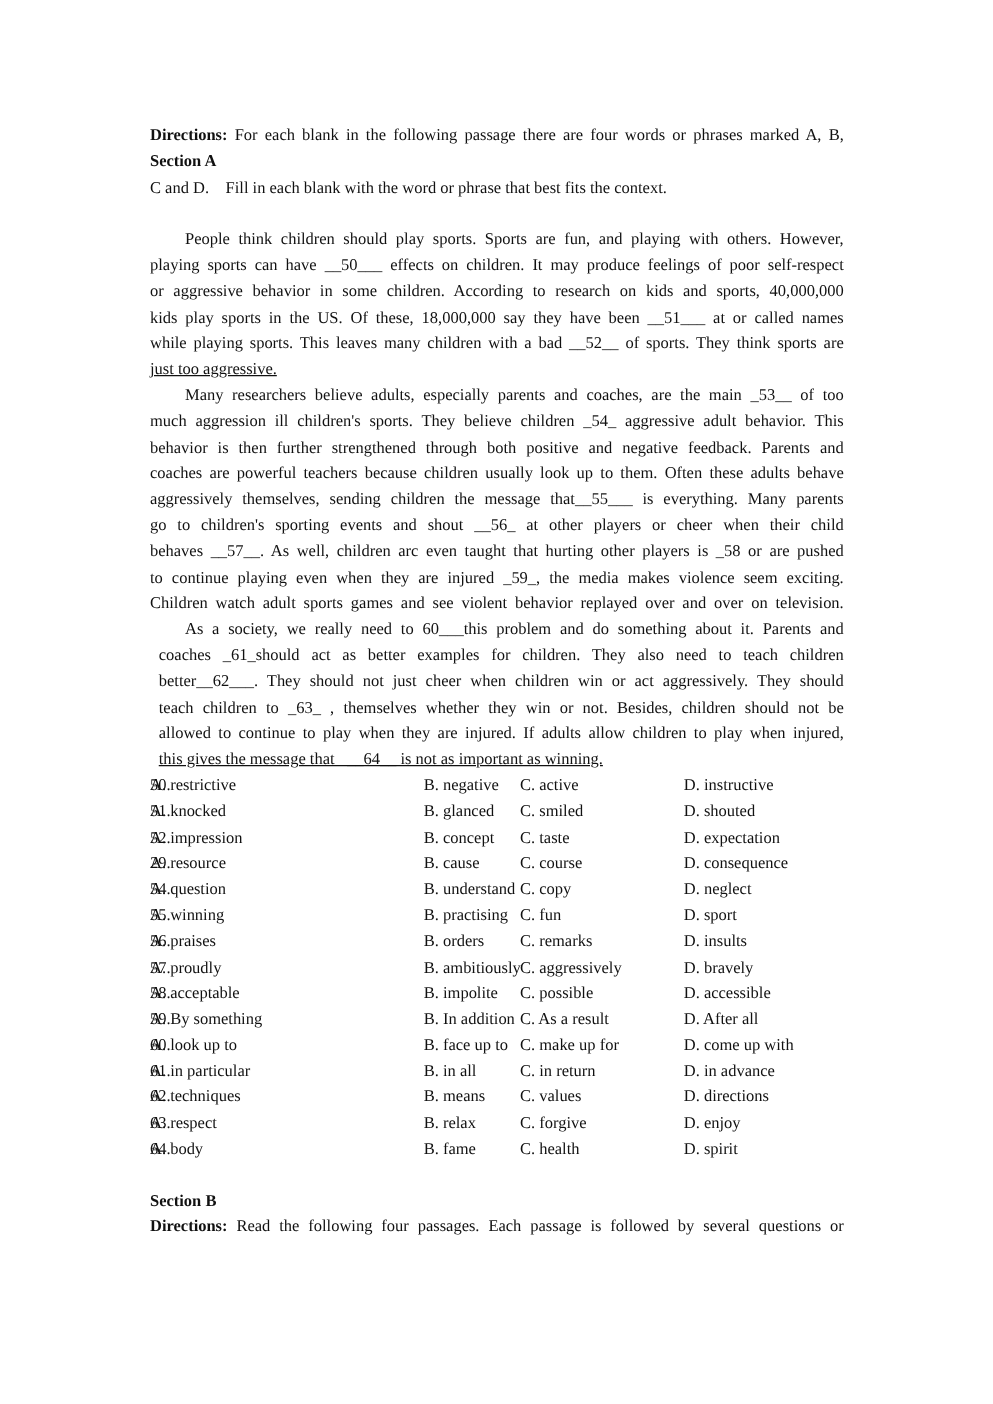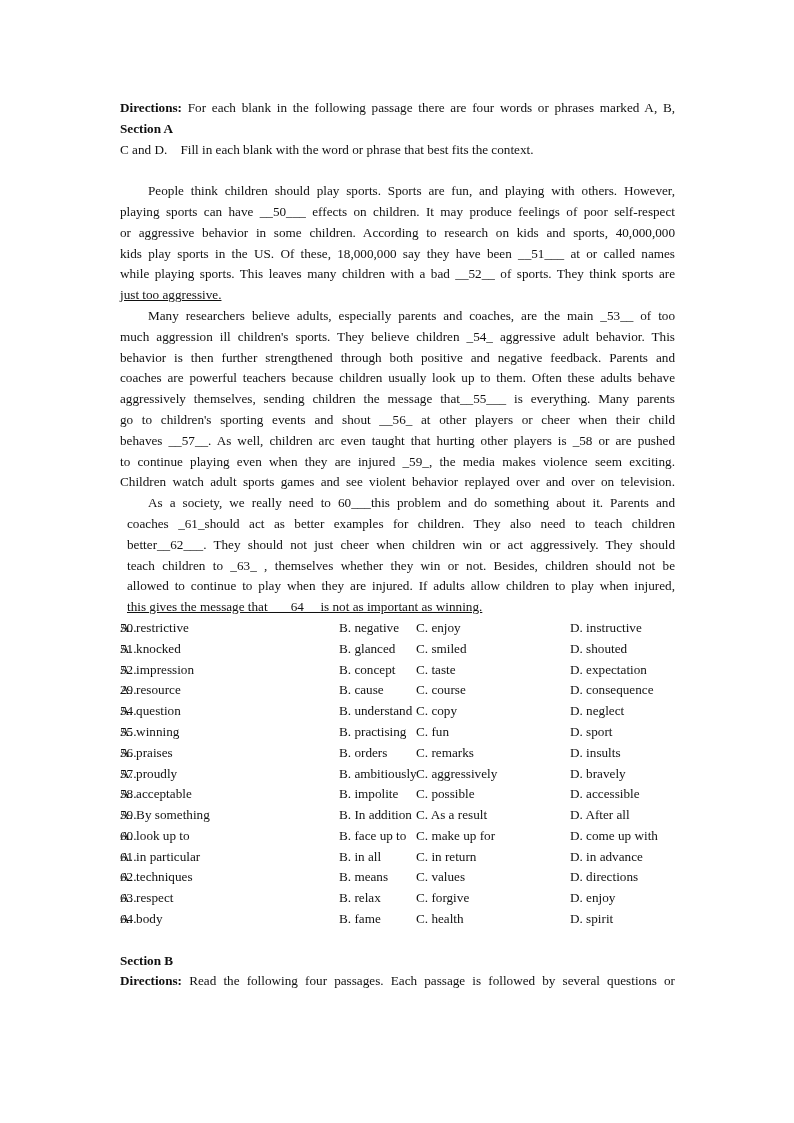--- a/index.html
+++ b/index.html
@@ -11,21 +11,21 @@
   .just { text-align:justify; text-align-last:justify; }
   .para { text-align:justify; line-height:20.8px; }
   .para .ln { display:block; height:20.8px; text-align:justify; text-align-last:justify; white-space:nowrap; }
   .para .ln.last { text-align-last:left;text-decoration:underline; }
   .indent { text-indent:28px; }
   .gap { height:20.8px; }
   .p3 { margin-left:7px; }
   .opts { margin-top:0; }
   .opt-row { position:relative; height:20.8px; line-height:20.8px; white-space:nowrap; }
   .opt-row span { position:absolute; top:0; }
-  .cA { left:0; } .cB { left:172px;margin-left:47px; } .cC { left:296px; } .cD { left:450px; }
+  .cA { left:0; } .cB { left:172px;margin-left:47px; } .cC { left:296px; } .cD { left:427px; }
 </style>
 </head>
 <body>
 
 <div class="page">
 
   <div class="line just"><span class="b">Directions:</span> <span>For each blank in the following passage there are four words or phrases marked A, B,</span></div>
   <div class="line b">Section A</div>
   <div class="line" style="white-space:pre;">C and D.    Fill in each blank with the word or phrase that best fits the context.</div>
 
@@ -61,21 +61,21 @@
     <span class="ln last" style="white-space:pre;">this gives the message that   __64__ is not as important as winning.</span>
   </div>
 
   <div class="opts">
     <div class="opt-row">
         <span class="cA">
           <span>50.</span> 
           <span>A. restrictive</span>
         </span>
         <span class="cB">B. negative</span>
-        <span class="cC">C. enjoy</span>
+        <span class="cC">C. active</span>
         <span class="cD">D. instructive</span>
       </div>
     <div class="opt-row">
         <span class="cA">
           <span>51.</span> 
           <span>A. knocked</span>
         </span>
         <span class="cB">B. glanced</span>
         <span class="cC">C. smiled</span>
         <span class="cD">D. shouted</span>

